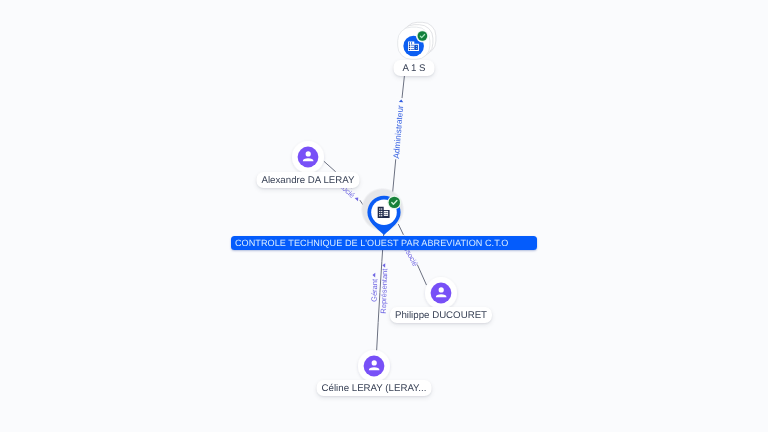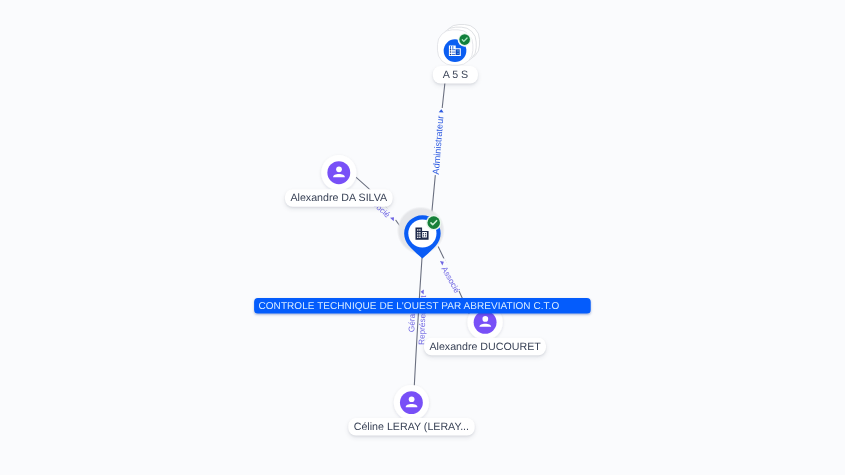--- a/index.html
+++ b/index.html
@@ -9,21 +9,21 @@
   svg#graph{position:absolute;left:0;top:0;width:768px;height:432px;overflow:visible;}
   .edge-line{fill:none;stroke:#6b7080;stroke-width:1;}
   .elabel{font-family:"Liberation Sans",sans-serif;font-size:7.5px;fill:#6f66e3;letter-spacing:0;}
   .elabel-b{fill:#2d5ae0;font-size:8.3px;}
   .nlabel{position:absolute;background:#fff;filter:opacity(1);border-radius:7px;min-width:31px;text-align:center;
       box-shadow:0 1px 2px rgba(30,40,70,.09),0 2px 5px rgba(30,40,70,.09);
       color:#3a4357;font-size:9.7px;line-height:11px;padding:3px 5px 2px 5px;white-space:nowrap;
       transform:translateX(-50%);}
   .nlabel.sel{background:#045cfc;color:#d8ecff;font-size:9.1px;letter-spacing:.05px;
       border-radius:3.5px;padding:1.5px 4px 2.5px 4px;text-align:left;line-height:10px;
-      box-shadow:0 1px 2px rgba(18,50,150,.30);width:298px;min-width:0;margin-top:35px;}
+      box-shadow:0 1px 2px rgba(18,50,150,.30);width:298px;min-width:0;}
 </style>
 </head>
 <body>
 
 <div id="stage">
 
 <svg id="graph" viewBox="0 0 768 432">
   <defs>
     <filter id="sh1" x="-80%" y="-80%" width="260%" height="260%">
       <feDropShadow dx="0" dy="1" stdDeviation="1.4" flood-color="#1a2340" flood-opacity="0.13"></feDropShadow>
@@ -155,19 +155,19 @@
   <g transform="translate(374,366)">
     <circle r="16" fill="#ffffff" filter="url(#sh1)"></circle>
     <circle r="10.4" fill="#7850f7"></circle>
     <g fill="#ffffff">
       <circle cx="0.2" cy="-3.05" r="2.6"></circle>
       <path d="M -5.2 4.15 c 0 -2.05 2.35 -2.9 5.35 -2.9 c 3 0 5.35 0.85 5.35 2.9 z"></path>
     </g>
   </g>
 </svg>
 
-<div class="nlabel" style="left:414px;top:60px;">A 5 S</div>
+<div class="nlabel" style="left:414px;top:60px;">A 1 S</div>
 <div class="nlabel sel" style="left:384px;top:236px;">CONTROLE TECHNIQUE DE L'OUEST PAR ABREVIATION C.T.O</div>
-<div class="nlabel" style="left:308px;top:172px;">Alexandre DA SILVA</div>
-<div class="nlabel" style="left:441px;top:307px;">Alexandre DUCOURET</div>
+<div class="nlabel" style="left:308px;top:172px;">Alexandre DA LERAY</div>
+<div class="nlabel" style="left:441px;top:307px;">Philippe DUCOURET</div>
 <div class="nlabel" style="left:374px;top:380px;">Céline LERAY (LERAY...</div>
 
 </div>
 
 </body></html>

